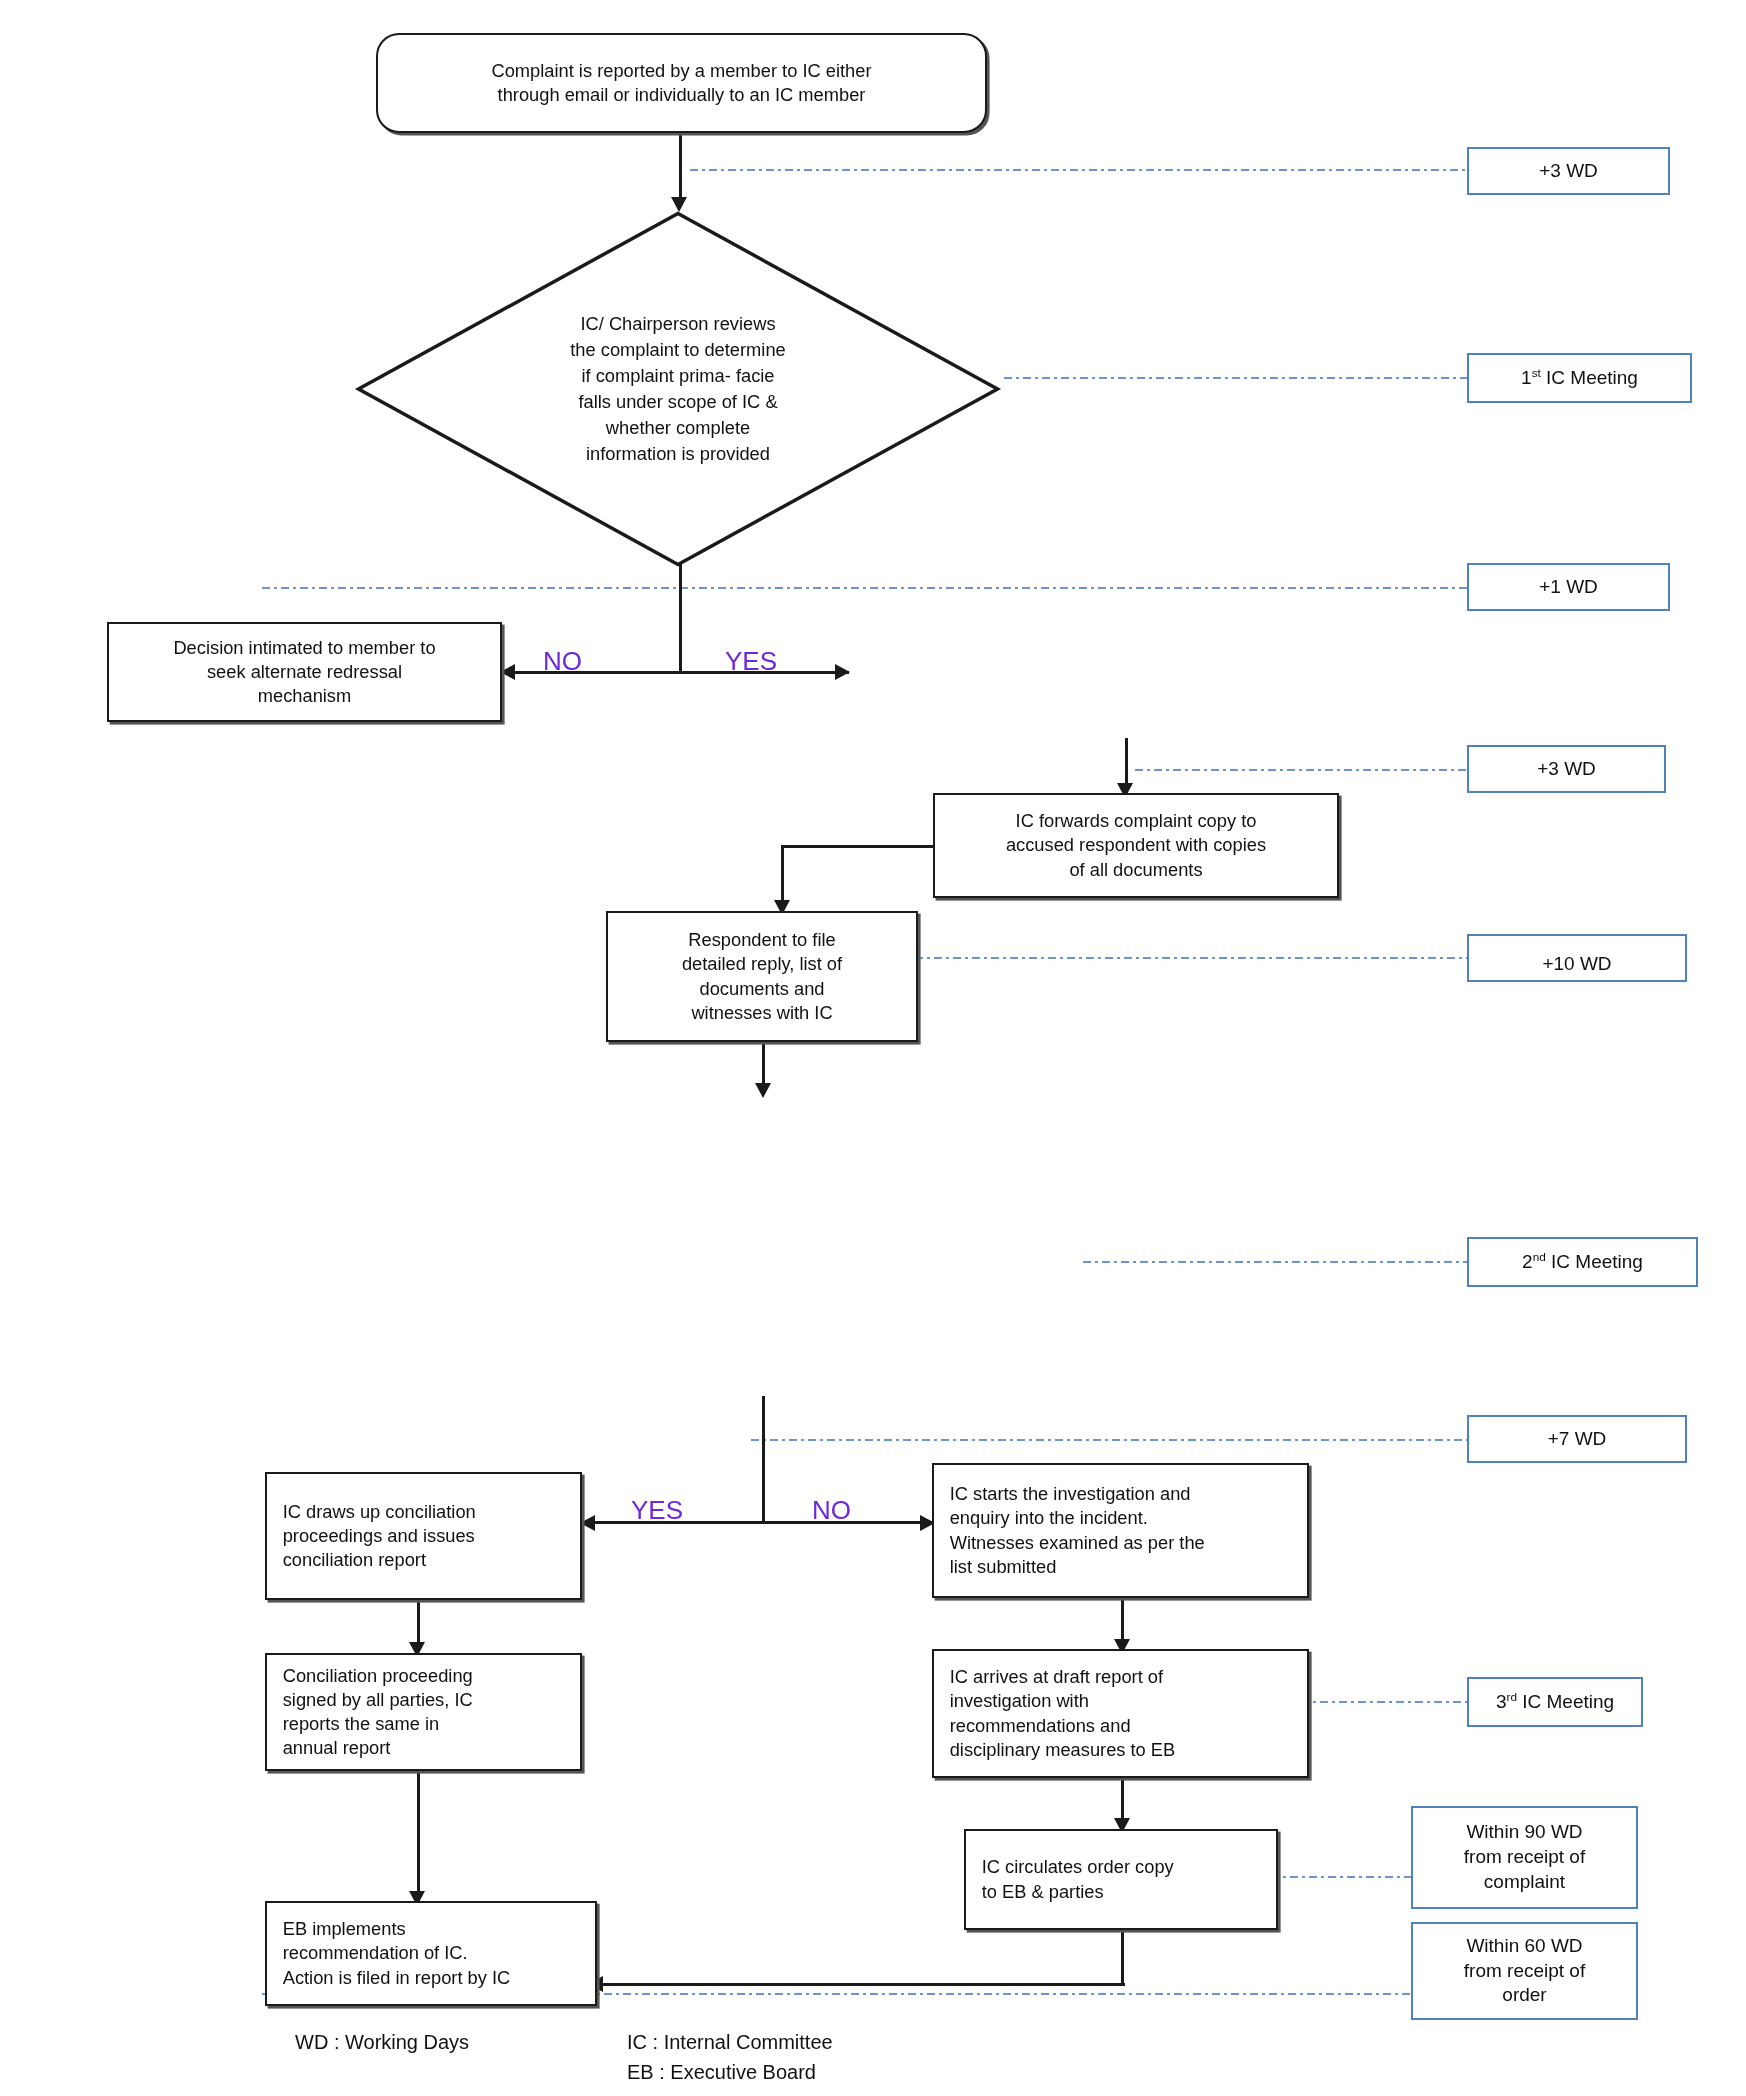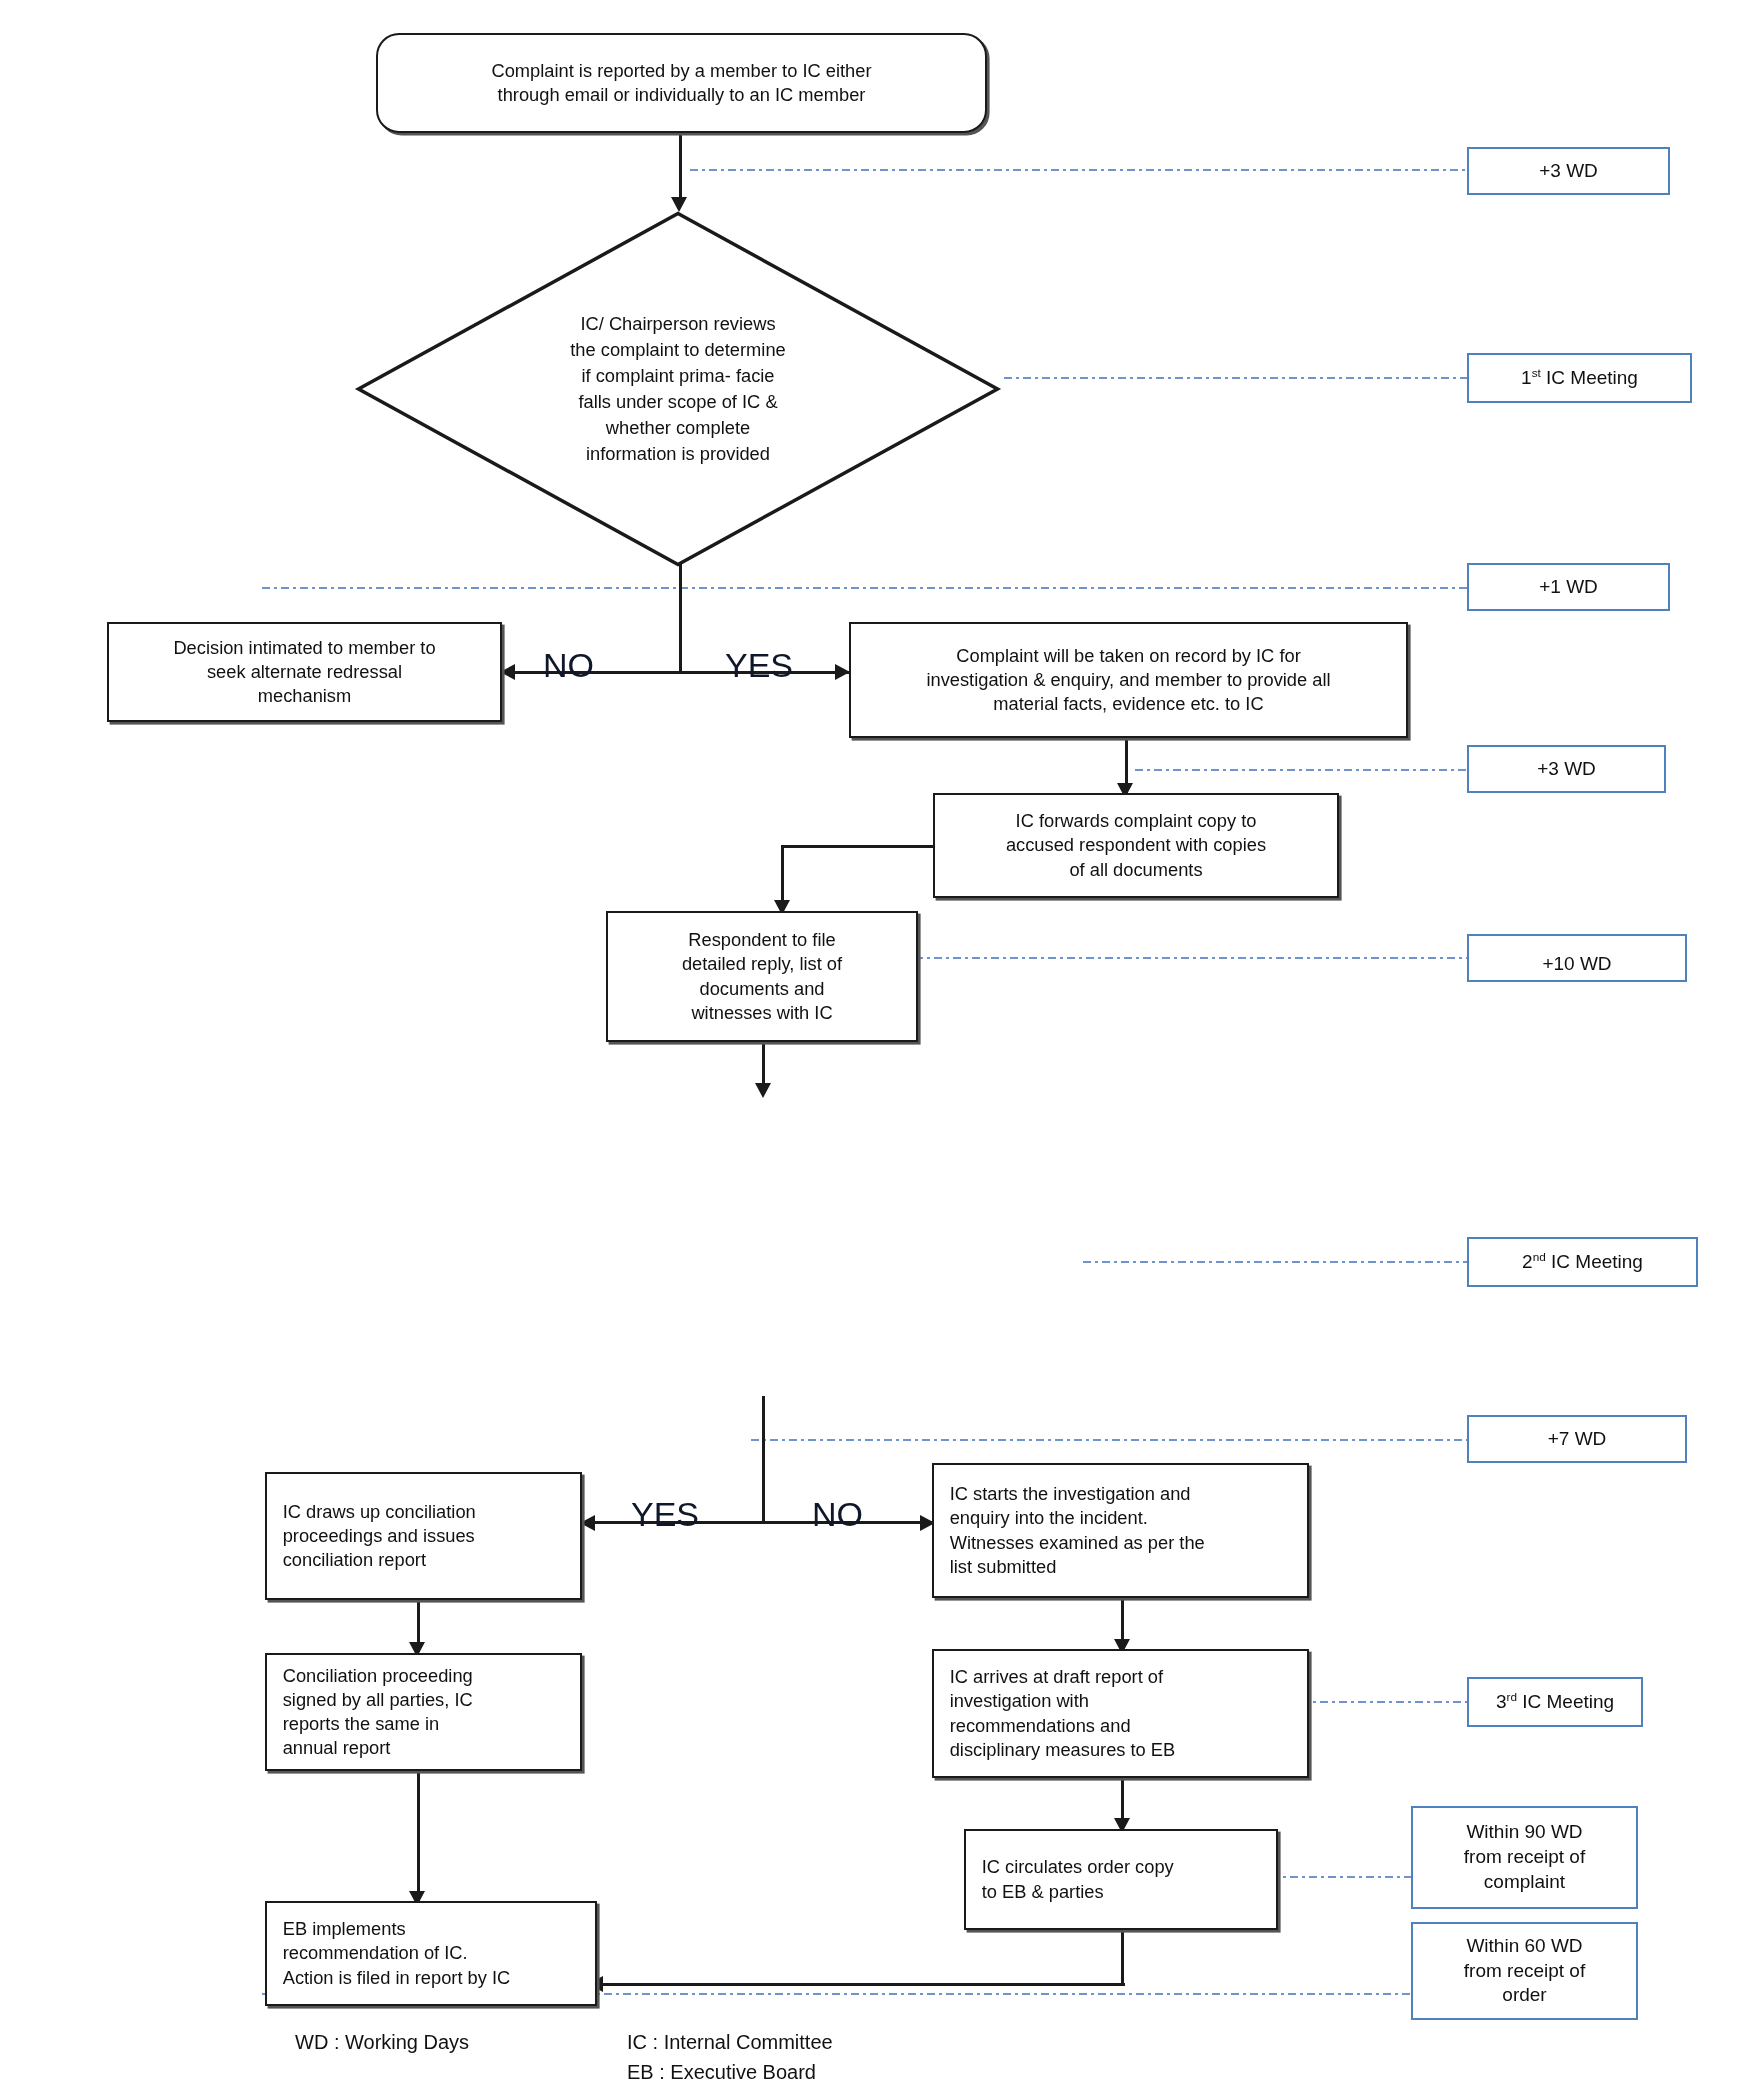--- a/index.html
+++ b/index.html
@@ -127,22 +127,22 @@
     background-image: linear-gradient(to right,
         #6f94cd 0px, #6f94cd 7.9px, transparent 7.9px, transparent 12.2px,
         #6f94cd 12.2px, #6f94cd 15px, transparent 15px, transparent 19px);
     background-size: 19px 1.7px;
     background-repeat: repeat-x;
   }
 
   
   .branchlabel {
     position: absolute;
-    font-size: 34px;
-    color: #0f172a;
+    font-size: 26px;
+    color: #6d28d9;
     z-index: 5;
     white-space: nowrap;
   }
 
   
   .legend-item {
     position: absolute;
     font-size: 20px;
     color: #111111;
     white-space: nowrap;
@@ -222,25 +222,20 @@
 whether complete
 information is provided</div>
   </div>
 
   <div class="node shadow" style="left:107px; top:622px; width:395px; height:100px;">
     <span class="txt">Decision intimated  to member to
 seek alternate redressal
 mechanism</span>
   </div>
 
-  <div class="node shadow" style="left:849px; top:622px; width:559px; height:116px;">
-    <span class="txt">Complaint will be taken on record by IC for
-investigation &amp; enquiry, and member to provide all
-material facts, evidence etc. to IC</span>
-  </div>
 
   <div class="node shadow" style="left:933px; top:793px; width:406px; height:105px;">
     <span class="txt">IC forwards complaint copy to
 accused respondent with copies
 of all documents</span>
   </div>
 
   <div class="node shadow" style="left:606px; top:911px; width:312px; height:131px;">
     <span class="txt">Respondent to file
 detailed reply, list of

